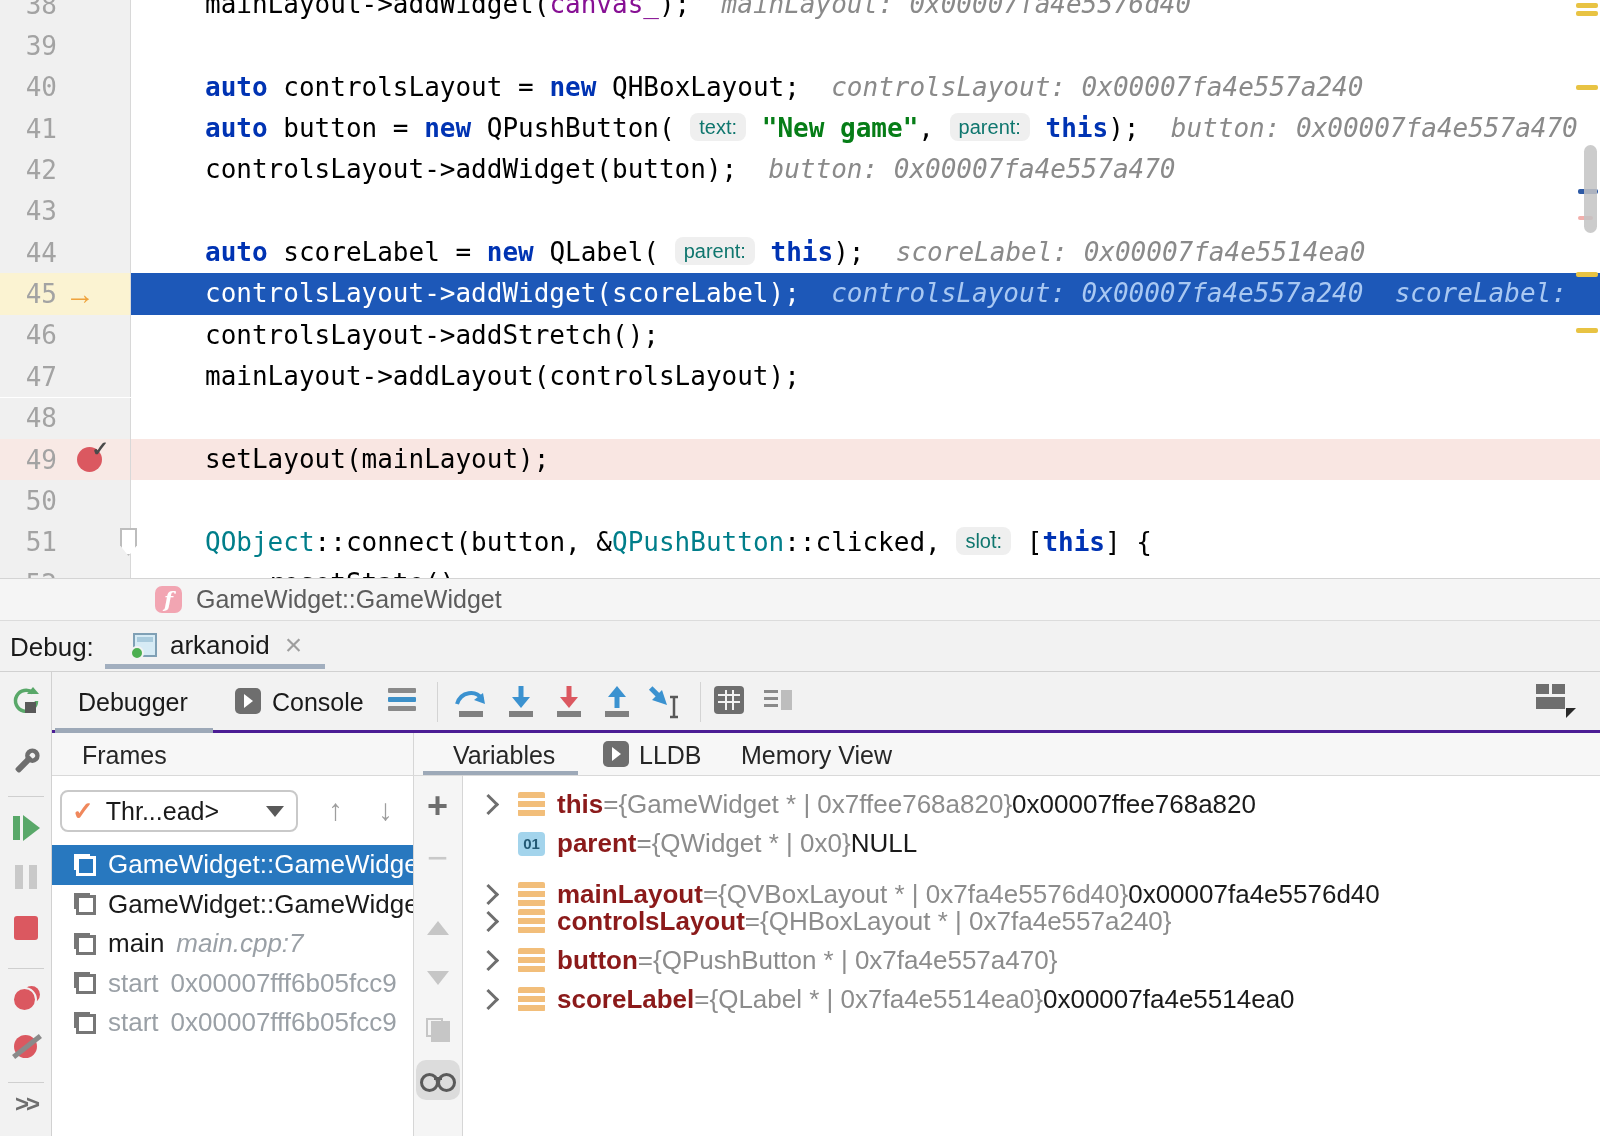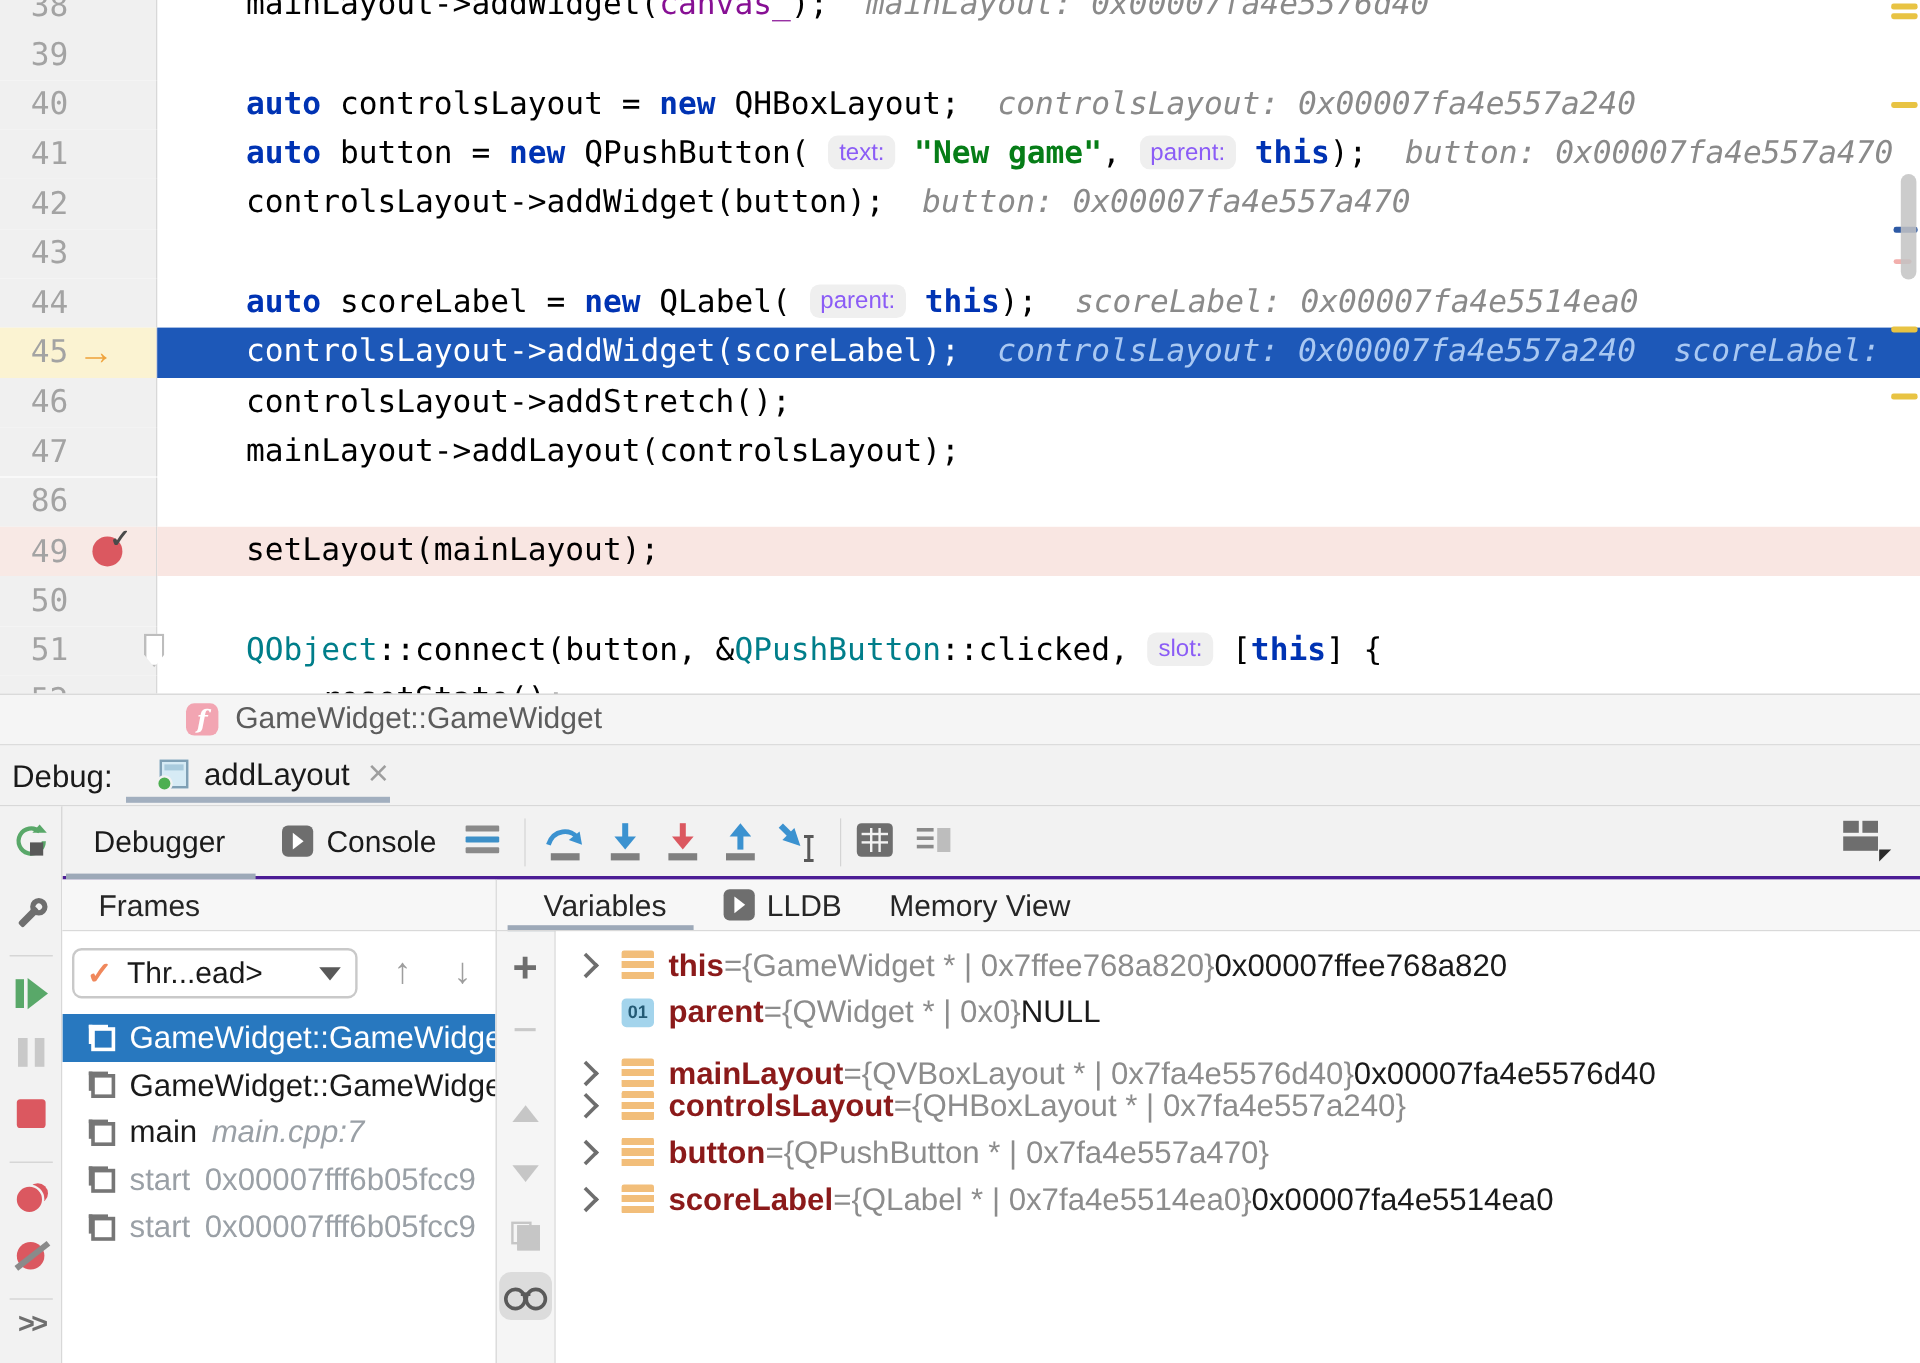--- a/index.html
+++ b/index.html
@@ -12,21 +12,21 @@
   .line{position:absolute;left:0;width:1600px;height:41.35px;display:flex;}
   .gcell{width:131px;flex:none;background:#F0F0F0;border-right:1px solid #D8D8D8;display:flex;align-items:center;box-sizing:border-box;}
   .lnum{width:57px;text-align:right;color:#A3A3A3;font:26px "DejaVu Sans Mono",monospace;flex:none;}
   .codetext{flex:1;white-space:pre;font:26px/41.35px "DejaVu Sans Mono",monospace;color:#000;overflow:hidden;}
   .codetext{padding-left:74px;}
   .tk-k{color:#0033B3;font-weight:bold;}
   .tk-s{color:#067D17;font-weight:bold;}
   .tk-m{color:#871094;}
   .tk-c{color:#007E8A;}
   .tk-i{color:#8A8A8A;font-style:italic;}
-  .tk-h{display:inline-block;font:20px "Liberation Sans",sans-serif;color:#8b5cf6;background:#EFEFEF;
+  .tk-h{display:inline-block;font:20px "Liberation Sans",sans-serif;color:#0f766e;background:#EFEFEF;
         border-radius:8px;padding:3px 9px;transform:translateY(-3px);line-height:22px;}
   .ln-exec .codetext{background:#1D58B8;}
   .ln-exec .tk-p,.ln-exec .tk-c,.ln-exec .tk-k,.ln-exec .tk-s,.ln-exec .tk-m{color:#FFFFFF;}
   .ln-exec .tk-i{color:#A9C8F2;}
   .ln-exec .gcell{background:#FBF3D2;}
   .ln-bp .codetext{background:#F9E6E2;}
   .ln-bp .gcell{background:#F8E9E5;}
   .exec-arrow{color:#EFA33D;font-weight:bold;font-size:30px;margin-left:8px;line-height:30px;}
   .bp{position:relative;width:25px;height:25px;border-radius:50%;background:#DB5860;margin-left:20px;display:inline-block;}
   .bpcheck{position:absolute;top:-10px;right:-7px;color:#4A4A4A;font-size:21px;font-weight:bold;}
@@ -213,21 +213,21 @@
           <div class="codetext"><span class="tk tk-p">controlsLayout-&gt;addStretch();</span></div>
         </div>
         <div class="line" style="top: 356.15px;">
           <div class="gcell">
             <span class="lnum">47</span>
           </div>
           <div class="codetext"><span class="tk tk-p">mainLayout-&gt;addLayout(controlsLayout);</span></div>
         </div>
         <div class="line" style="top: 397.5px;">
           <div class="gcell">
-            <span class="lnum">86</span>
+            <span class="lnum">48</span>
           </div>
           <div class="codetext"></div>
         </div>
         <div class="line ln-bp" style="top: 438.85px;">
           <div class="gcell">
             <span class="lnum">49</span>
             <span class="bp">
               <span class="bpcheck">✓</span>
             </span>
           </div>
@@ -270,21 +270,21 @@
     <span id="breadcrumb-label">GameWidget::GameWidget</span>
   </div>
 
   <div id="debug-header">
     <span id="debug-label">Debug:</span>
     <div id="session-tab">
       <span class="app-icon">
           <span class="tbar"></span>
           <span class="rundot"></span>
         </span>
-      <span id="session-name">addLayout</span>
+      <span id="session-name">arkanoid</span>
       <span id="session-close">×</span>
     </div>
 
   </div>
   <div id="session-underline"></div>
 
   <div id="toolbar-row">
     <span class="tb-tab" style="left:26px;">Debugger</span>
     <div id="tab-debugger-underline"></div>
     <span class="term-icon" style="left:183px;top:16px;"></span>

